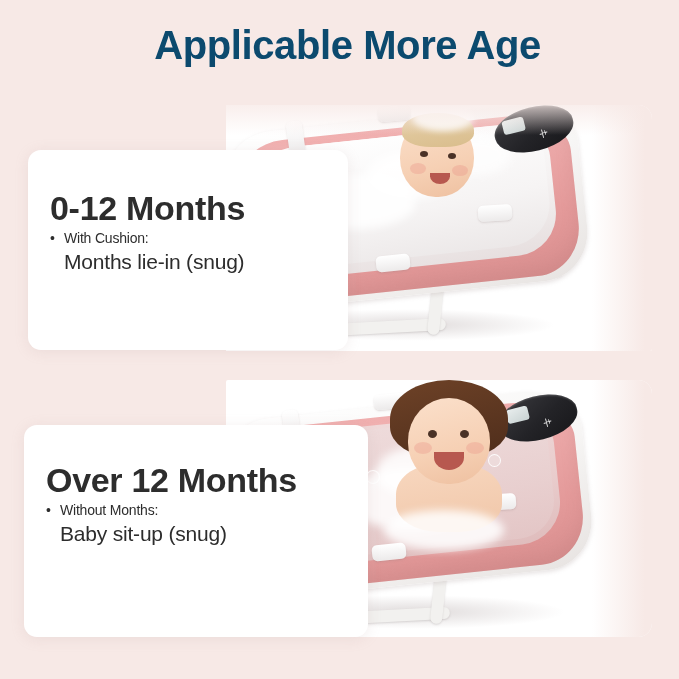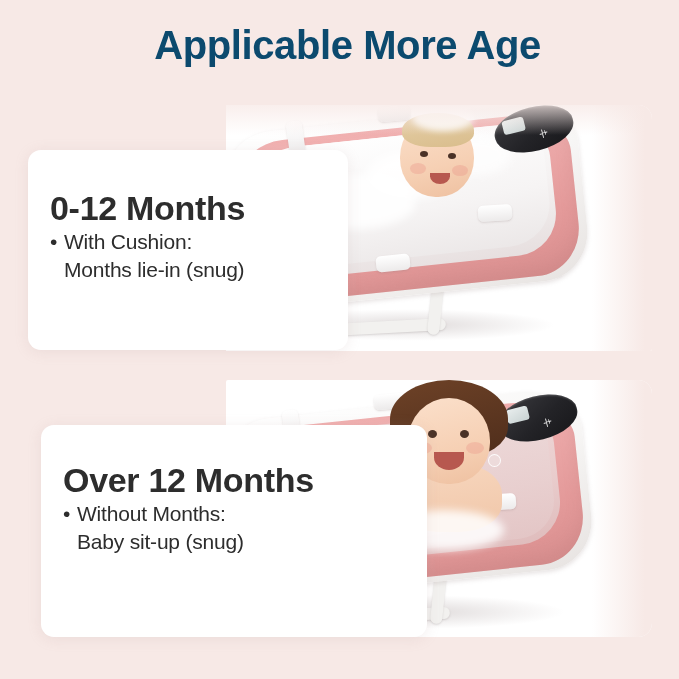--- a/index.html
+++ b/index.html
@@ -201,23 +201,23 @@
     border-radius: 13px;
     box-shadow: 0 2px 14px rgba(180,150,150,.16);
   }
   #text-card-top {
     left: 28px;
     top: 150px;
     width: 320px;
     height: 200px;
   }
   #text-card-bottom {
-    left: 41px;
+    left: 24px;
     top: 425px;
-    width: 386px;
+    width: 344px;
     height: 212px;
     text-decoration: underline;
   }
   .card-heading {
     position: absolute;
     left: 22px;
     font-size: 34px;
     font-weight: bold;
     color: #2d2d2d;
     letter-spacing: -0.3px;
@@ -226,21 +226,21 @@
   #text-card-top .card-heading { top: 39px; }
   #text-card-bottom .card-heading { top: 36px; }
   .bullet-block {
     position: absolute;
     left: 22px;
     width: 290px;
   }
   #text-card-top .bullet-block { top: 80px; }
   #text-card-bottom .bullet-block { top: 77px; }
   .bullet-line-1 {
-    font-size: 21px;
+    font-size: 14px;
     color: #2d2d2d;
     white-space: nowrap;
     letter-spacing: -0.2px;
   }
   .bullet-dot {
     display: inline-block;
     width: 14px;
     color: #2d2d2d;
   }
   .bullet-line-2 {

